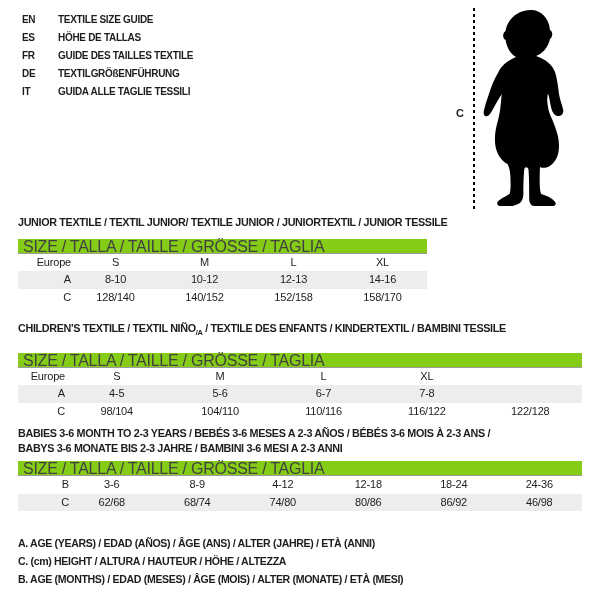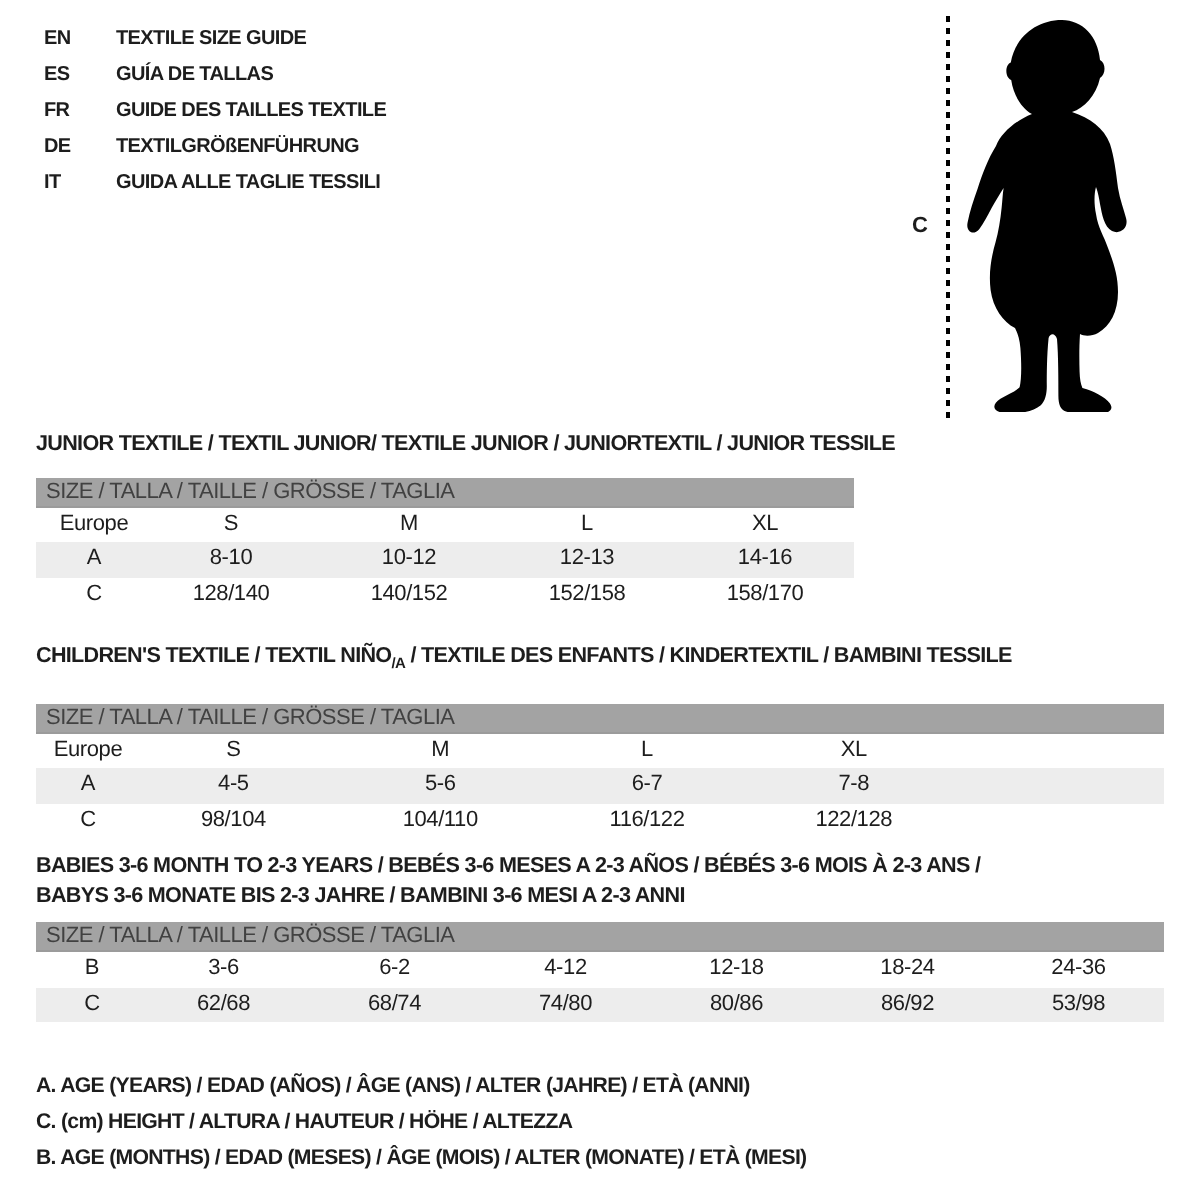--- a/index.html
+++ b/index.html
@@ -22,42 +22,42 @@
   
   .tbl{position:absolute;left:18px;}
   #t1{top:215px;width:409px;}
   #t2{top:321px;width:564px;}
   #t3{top:426px;width:564px;}
   .tbl-title{font-weight:bold;font-size:10.8px;line-height:14.5px;letter-spacing:-0.35px;white-space:nowrap;}
   .tbl-title sub{font-size:7.5px;}
   #t1 .tbl-title{margin-bottom:9px;}
   #t2 .tbl-title{margin-bottom:12px;}
   #t3 .tbl-title{margin-bottom:6px;}
-  .size-bar{height:15px;line-height:15px;background:#a3a3a3;
+  .size-bar{height:15px;line-height:15px;background:#84cc16;
     border-bottom:1px solid #9b9b9b;color:#414141;
-    font-size:11px;letter-spacing:-0.25px;padding-left:5px;box-sizing:border-box;}
+    font-size:16px;letter-spacing:-0.25px;padding-left:5px;box-sizing:border-box;}
   .trow{display:grid;height:17.5px;line-height:17.5px;font-size:11px;letter-spacing:-0.2px;}
   .trow.alt{background:#ededed;}
   .tcell{text-align:center;overflow:hidden;}
-  .tcell.lbl{text-align:center;padding-left:5px;}
+  .tcell.lbl{text-align:right;padding-left:5px;}
   
   .notes{position:absolute;left:18px;top:534px;}
   .note{font-weight:bold;font-size:10.6px;line-height:18px;letter-spacing:-0.35px;white-space:nowrap;}
 </style>
 </head>
 <body>
 
 <div class="lang-list">
     <div class="lang-row">
       <span class="lang-code">EN</span>
       <span class="lang-label">TEXTILE SIZE GUIDE</span>
     </div>
     <div class="lang-row">
       <span class="lang-code">ES</span>
-      <span class="lang-label">GUÍA DE TALLAS</span>
+      <span class="lang-label">HÖHE DE TALLAS</span>
     </div>
     <div class="lang-row">
       <span class="lang-code">FR</span>
       <span class="lang-label">GUIDE DES TAILLES TEXTILE</span>
     </div>
     <div class="lang-row">
       <span class="lang-code">DE</span>
       <span class="lang-label">TEXTILGRÖßENFÜHRUNG</span>
     </div>
     <div class="lang-row">
@@ -159,47 +159,48 @@
       <div class="tcell lbl">A</div>
       <div class="tcell">4-5</div>
       <div class="tcell">5-6</div>
       <div class="tcell">6-7</div>
       <div class="tcell">7-8</div>
     </div>
     <div class="trow" style="grid-template-columns: 47px repeat(5, 1fr);">
       <div class="tcell lbl">C</div>
       <div class="tcell">98/104</div>
       <div class="tcell">104/110</div>
+      <div class="tcell">110/116</div>
       <div class="tcell">116/122</div>
       <div class="tcell">122/128</div>
     </div>
   </section>
 <section class="tbl" id="t3">
     <div class="tbl-title">
       <div>BABIES 3-6 MONTH TO 2-3 YEARS / BEBÉS 3-6 MESES A 2-3 AÑOS / BÉBÉS 3-6 MOIS À 2-3 ANS /</div>
       <div>BABYS 3-6 MONATE BIS 2-3 JAHRE / BAMBINI 3-6 MESI A 2-3 ANNI</div>
     </div>
     <div class="size-bar">SIZE / TALLA / TAILLE / GRÖSSE / TAGLIA</div>
     <div class="trow" style="grid-template-columns: 51px repeat(6, 1fr);">
       <div class="tcell lbl">B</div>
       <div class="tcell">3-6</div>
-      <div class="tcell">6-2</div>
+      <div class="tcell">8-9</div>
       <div class="tcell">4-12</div>
       <div class="tcell">12-18</div>
       <div class="tcell">18-24</div>
       <div class="tcell">24-36</div>
     </div>
     <div class="trow alt" style="grid-template-columns: 51px repeat(6, 1fr);">
       <div class="tcell lbl">C</div>
       <div class="tcell">62/68</div>
       <div class="tcell">68/74</div>
       <div class="tcell">74/80</div>
       <div class="tcell">80/86</div>
       <div class="tcell">86/92</div>
-      <div class="tcell">53/98</div>
+      <div class="tcell">46/98</div>
     </div>
   </section>
 
 <div class="notes">
     <div class="note">A. AGE (YEARS) / EDAD (AÑOS) / ÂGE (ANS) / ALTER (JAHRE) / ETÀ (ANNI)</div>
     <div class="note">C. (cm) HEIGHT / ALTURA / HAUTEUR / HÖHE / ALTEZZA</div>
     <div class="note">B. AGE (MONTHS) / EDAD (MESES) / ÂGE (MOIS) / ALTER (MONATE) / ETÀ (MESI)</div>
   </div>
 
 </body></html>

